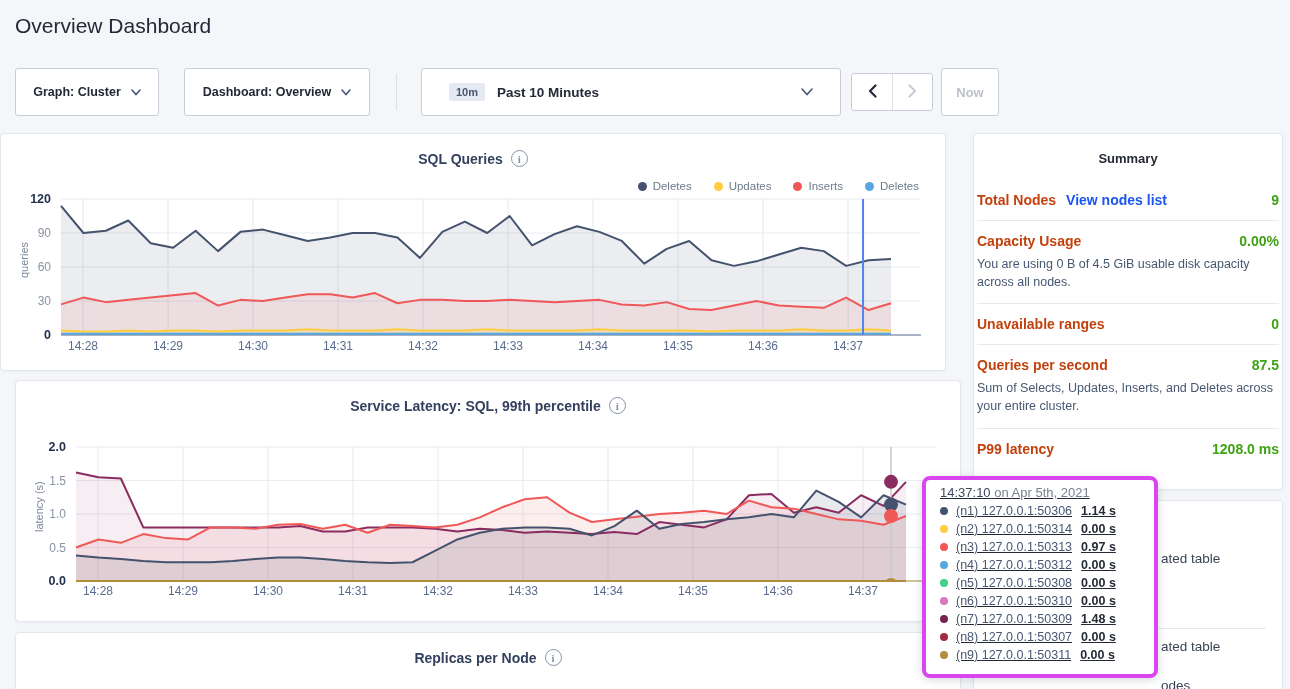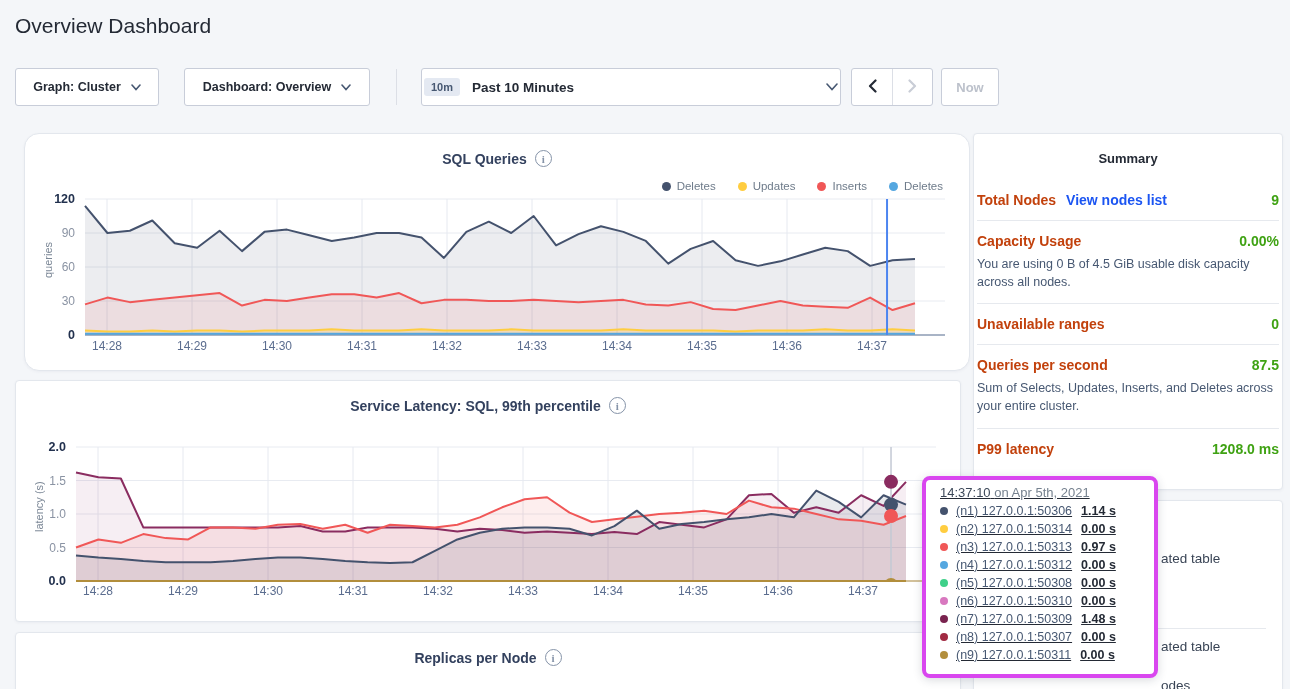--- a/index.html
+++ b/index.html
@@ -6,41 +6,41 @@
   html,body { background:#f4f6f9; }
   .page {
     position:relative; width:1290px; height:689px; overflow:hidden;
     background:#f4f6f9; font-family:"Liberation Sans", sans-serif; color:#242a35;
   }
   .page-title { position:absolute; left:15px; top:14px; font-size:21px; font-weight:400; color:#242a35; }
 
   
   .controls { position:absolute; left:15px; top:68px; display:flex; align-items:center; }
   .btn {
-    height:38px; background:#fff; border:1px solid #c8cdd9; border-radius:3px;
+    height:48px; background:#fff; border:1px solid #c8cdd9; border-radius:3px;
     display:flex; align-items:center; justify-content:center; font-family:inherit;
     font-size:12.5px; font-weight:700; color:#242a35; cursor:pointer;
   }
   .dd { padding:0 14px; }
   .dd .chev { margin-left:10px; display:inline-flex; }
   #graph-dd { width:144px; margin-right:25px; }
   #dash-dd  { width:186px; margin-right:26px; }
   .vdiv { width:1px; height:36px; background:#dcdfe6; margin-right:24px; }
-  .timesel { width:420px; margin-right:10px; justify-content:flex-start; padding:0 2px; }
+  .timesel { width:420px; margin-right:10px; justify-content:flex-start; padding:0 27px; }
   .timesel .badge { background:#e4e9f2; color:#475872; font-size:11px; font-weight:700; padding:3px 7px; border-radius:3px; margin-right:12px; }
   .timesel .tlabel { font-size:13.5px; font-weight:700; }
   .timesel .chev { margin-left:auto; display:inline-flex; }
   .arrow-group { display:flex; margin-right:8px; border:1px solid #c8cdd9; border-radius:3px; background:#fff; height:38px; }
   .arrow-group button { width:40px; border:none; background:transparent; display:flex; align-items:center; justify-content:center; cursor:pointer; }
   .arrow-group button + button { border-left:1px solid #dcdfe6; }
   .now-btn { width:58px; color:#bcc1cb; font-size:13px; }
 
   
   .card { position:absolute; background:#fff; border:1px solid #e3e7ed; border-radius:4px; box-shadow:0 1px 3px rgba(56,65,90,.05); }
-  #card-sql { left:24px; top:133px; width:946px; height:238px;border-radius:15px; }
+  #card-sql { left:0; top:133px; width:946px; height:238px; }
   #card-lat { left:15px; top:380px; width:946px; height:242px; }
   #card-rep { left:15px; top:632px; width:946px; height:130px; }
   #card-sum { left:973px; top:133px; width:310px; height:357px; }
   #card-evt { left:973px; top:500px; width:310px; height:210px; }
 
   .chart-title-row { display:flex; align-items:center; justify-content:center; padding-top:16px; }
   .chart-title { font-size:14px; font-weight:700; color:#33415e; }
   .info-icon {
     margin-left:8px; width:17px; height:17px; border:1px solid #8593a8; border-radius:50%;
     color:#8593a8; font-size:11px; font-weight:700; display:inline-flex; align-items:center; justify-content:center;

